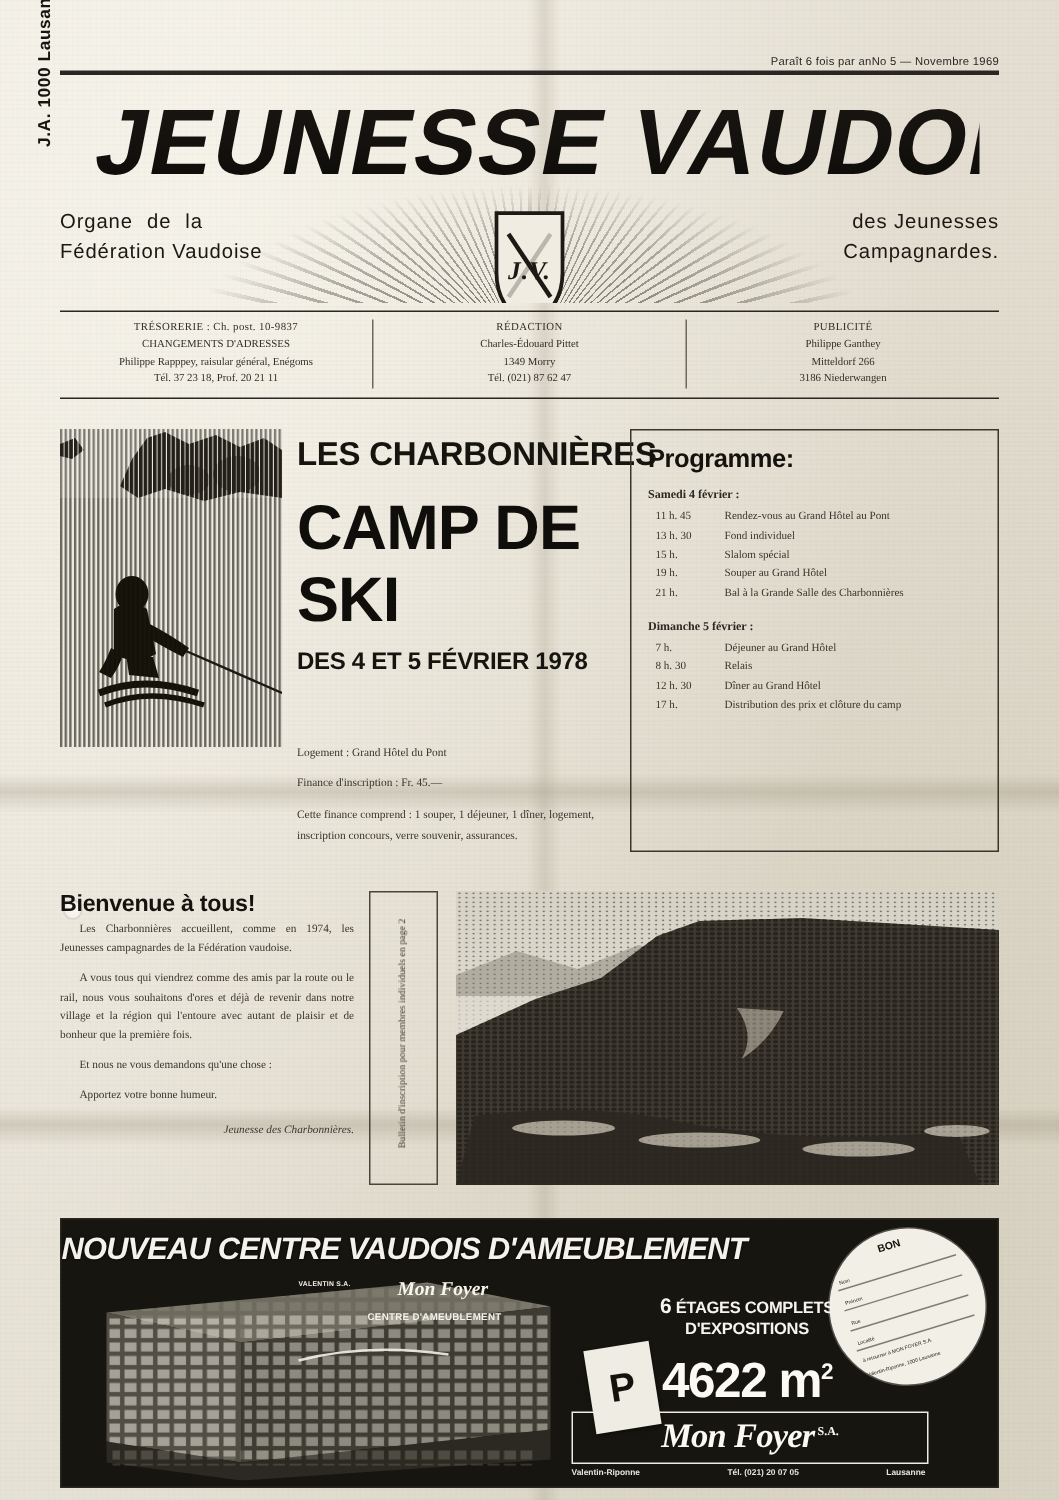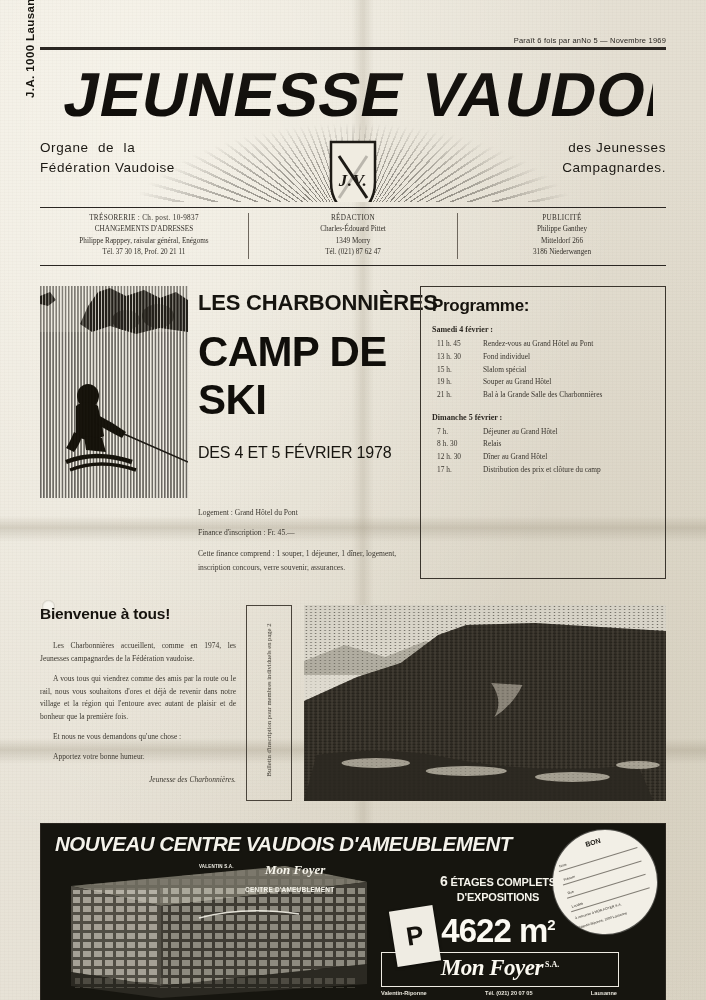--- a/index.html
+++ b/index.html
@@ -60,54 +60,54 @@
 
   
   .camp{display:flex;margin-top:20px;gap:10px;}
   .skiphoto{width:148px;height:212px;position:relative;overflow:hidden;background:#efece2;
     box-shadow:0 0 0 1px rgba(60,55,45,.25) inset;}
   .headcol{width:212px;padding-top:4px;}
   .h1{font-family:"Liberation Sans",sans-serif;font-weight:bold;font-size:22px;letter-spacing:-.2px;
     color:#16140f;white-space:nowrap;}
   .h2{font-family:"Liberation Sans",sans-serif;font-weight:bold;font-size:42px;letter-spacing:-.6px;
     color:#100e0a;margin-top:12px;}
-  .h3{font-family:"Liberation Sans",sans-serif;font-weight:normal;font-size:16px;letter-spacing:-.2px;
-    color:#16140f;margin-top:20px;}
+  .h3{font-family:"Liberation Sans",sans-serif;font-weight:bold;font-size:16px;letter-spacing:-.2px;
+    color:#16140f;margin-top:9px;}
   .details{margin-top:44px;font-size:7.6px;line-height:1.92;color:#3a362f;filter:blur(.2px);}
   .details p{margin:0 0 5px;}
   .details .blk{margin-top:7px;line-height:1.75;}
 
   .prog{flex:1;border:1.5px solid #3a352d;padding:9px 11px 12px;position:relative;}
   .prog h4{margin:0 0 9px;font-family:"Liberation Sans",sans-serif;font-weight:bold;
     font-size:17px;letter-spacing:-.3px;color:#15120d;}
   .prog .day{font-family:"Liberation Serif",serif;font-weight:bold;font-size:8px;margin:0 0 4px;color:#2c2822;}
   .prog .day.second{margin-top:11px;}
   .prog table{border-collapse:collapse;width:100%;font-size:7.4px;color:#39352e;filter:blur(.2px);}
   .prog td{padding:1.1px 0;vertical-align:top;line-height:1.42;}
   .prog td.t{width:46px;white-space:nowrap;padding-left:5px;}
 
   
   .mid{display:flex;margin-top:26px;gap:0;}
   .article{width:196px;}
-  .article h2{margin:0 0 17px;font-family:"Liberation Sans",sans-serif;font-weight:bold;
+  .article h2{margin:0 0 1px;font-family:"Liberation Sans",sans-serif;font-weight:bold;
     font-size:15.5px;color:#16130e;letter-spacing:-.2px;}
   .article p{margin:0 0 7px;font-size:7.5px;line-height:1.72;color:#3b372f;text-align:justify;
     text-indent:13px;filter:blur(.18px);}
   .article p.sig{text-align:right;text-indent:0;font-style:italic;margin-top:10px;}
 
   .vbox{width:44px;margin-left:10px;border:1px solid #4a443b;position:relative;}
   .vtext{position:absolute;left:50%;top:50%;width:176px;margin-left:-88px;margin-top:-8px;
     transform:rotate(-90deg);text-align:center;font-size:6.6px;line-height:1.5;color:#3c382f;
     font-family:"Liberation Serif",serif;filter:blur(.18px);}
   .mtnphoto{flex:1;margin-left:12px;height:196px;position:relative;overflow:hidden;background:#d9d5c9;}
 
   
   .advert{margin-top:22px;height:178px;background:#16150f;position:relative;overflow:hidden;
     border:1px solid #2a2620;}
-  .ad-title{position:absolute;left:14px;top:8px;color:#f4f2ea;
+  .ad-title{position:absolute;left:0;top:8px;color:#f4f2ea;
     font-family:"Liberation Sans",sans-serif;font-weight:bold;font-style:italic;
     font-size:20.5px;letter-spacing:-.5px;text-shadow:0 0 2px rgba(0,0,0,.8);}
   .ad-floors{position:absolute;left:382px;top:48px;color:#f6f4ec;text-align:center;width:150px;
     font-family:"Liberation Sans",sans-serif;font-weight:bold;font-size:11px;line-height:1.3;letter-spacing:-.2px;}
   .ad-floors .n{font-size:14px;}
   .ad-m2{position:absolute;left:382px;top:88px;width:150px;text-align:center;color:#fbf9f2;
     font-family:"Liberation Sans",sans-serif;font-weight:bold;font-size:33px;letter-spacing:-1px;}
   .ad-m2 sup{font-size:15px;vertical-align:super;}
   .ad-logo{position:absolute;left:340px;top:128px;width:236px;height:33px;border:1.5px solid #efece3;}
   .ad-logo .lg{position:absolute;left:50%;top:50%;transform:translate(-50%,-52%);
@@ -198,21 +198,21 @@
             <div>Campagnardes.</div>
           </div>
         </div>
       </div>
 
       <div class="credits">
         <div class="col">
           <div class="h">TRÉSORERIE : Ch. post. 10-9837</div>
           <div>CHANGEMENTS D'ADRESSES</div>
           <div>Philippe Rapppey, raisular général, Enégoms</div>
-          <div>Tél. 37 30 18, Prof. 20 21 11</div>
+          <div>Tél. 37 23 18, Prof. 20 21 11</div>
         </div>
         <div class="col">
           <div class="h">RÉDACTION</div>
           <div>Charles-Édouard Pittet</div>
           <div>1349 Morry</div>
           <div>Tél. (021) 87 62 47</div>
         </div>
         <div class="col">
           <div class="h">PUBLICITÉ</div>
           <div>Philippe Ganthey</div>

